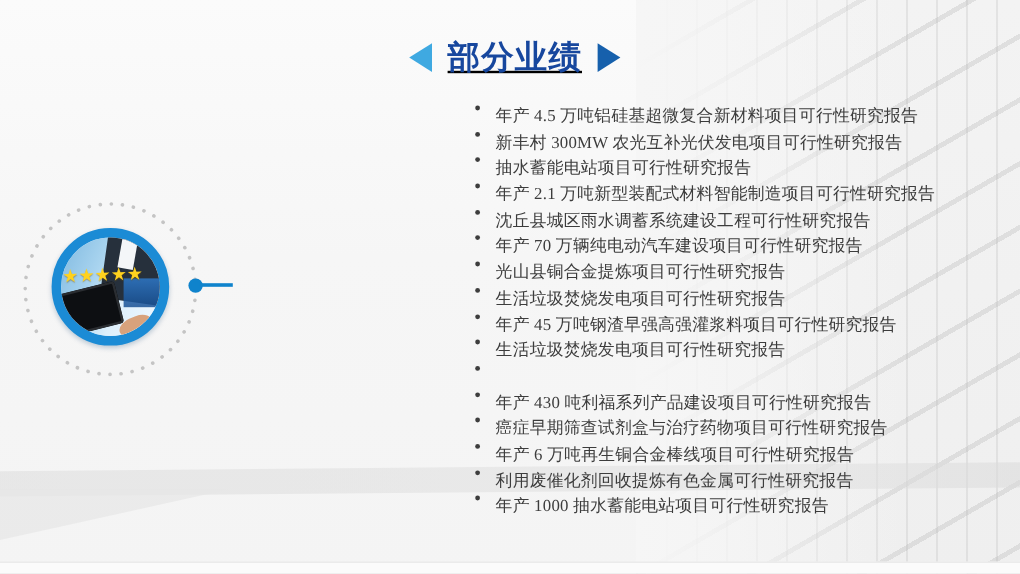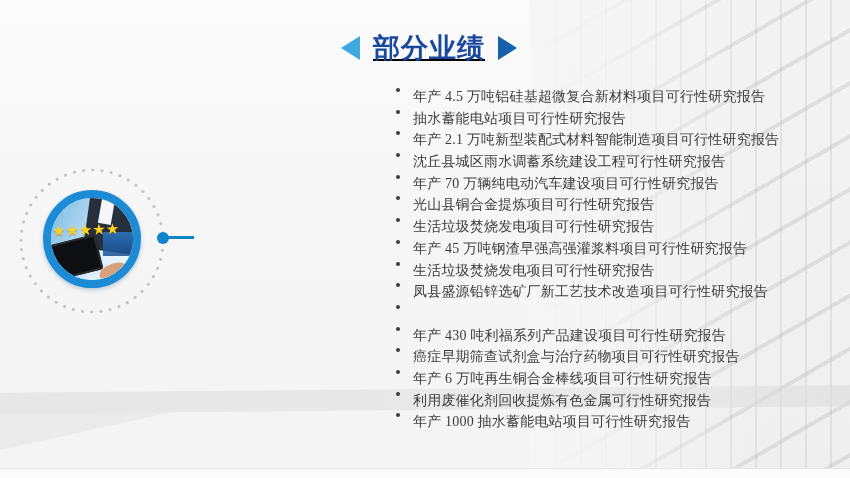--- a/index.html
+++ b/index.html
@@ -161,20 +161,24 @@
   </div>
 
 
   <ul class="report-list">
       <li class="report-item">
         <span class="bullet"></span>
         <span class="report-text">年产 4.5 万吨铝硅基超微复合新材料项目可行性研究报告</span>
       </li>
       <li class="report-item">
         <span class="bullet"></span>
+        <span class="report-text">新丰村 300MW 农光互补光伏发电项目可行性研究报告</span>
+      </li>
+      <li class="report-item">
+        <span class="bullet"></span>
         <span class="report-text">抽水蓄能电站项目可行性研究报告</span>
       </li>
       <li class="report-item">
         <span class="bullet"></span>
         <span class="report-text">年产 2.1 万吨新型装配式材料智能制造项目可行性研究报告</span>
       </li>
       <li class="report-item">
         <span class="bullet"></span>
         <span class="report-text">沈丘县城区雨水调蓄系统建设工程可行性研究报告</span>
       </li>
@@ -193,24 +197,20 @@
       <li class="report-item">
         <span class="bullet"></span>
         <span class="report-text">年产 45 万吨钢渣早强高强灌浆料项目可行性研究报告</span>
       </li>
       <li class="report-item">
         <span class="bullet"></span>
         <span class="report-text">生活垃圾焚烧发电项目可行性研究报告</span>
       </li>
       <li class="report-item">
         <span class="bullet"></span>
-        <span class="report-text">凤县盛源铅锌选矿厂新工艺技术改造项目可行性研究报告</span>
-      </li>
-      <li class="report-item">
-        <span class="bullet"></span>
       </li>
       <li class="report-item">
         <span class="bullet"></span>
         <span class="report-text">年产 430 吨利福系列产品建设项目可行性研究报告</span>
       </li>
       <li class="report-item">
         <span class="bullet"></span>
         <span class="report-text">癌症早期筛查试剂盒与治疗药物项目可行性研究报告</span>
       </li>
       <li class="report-item">

